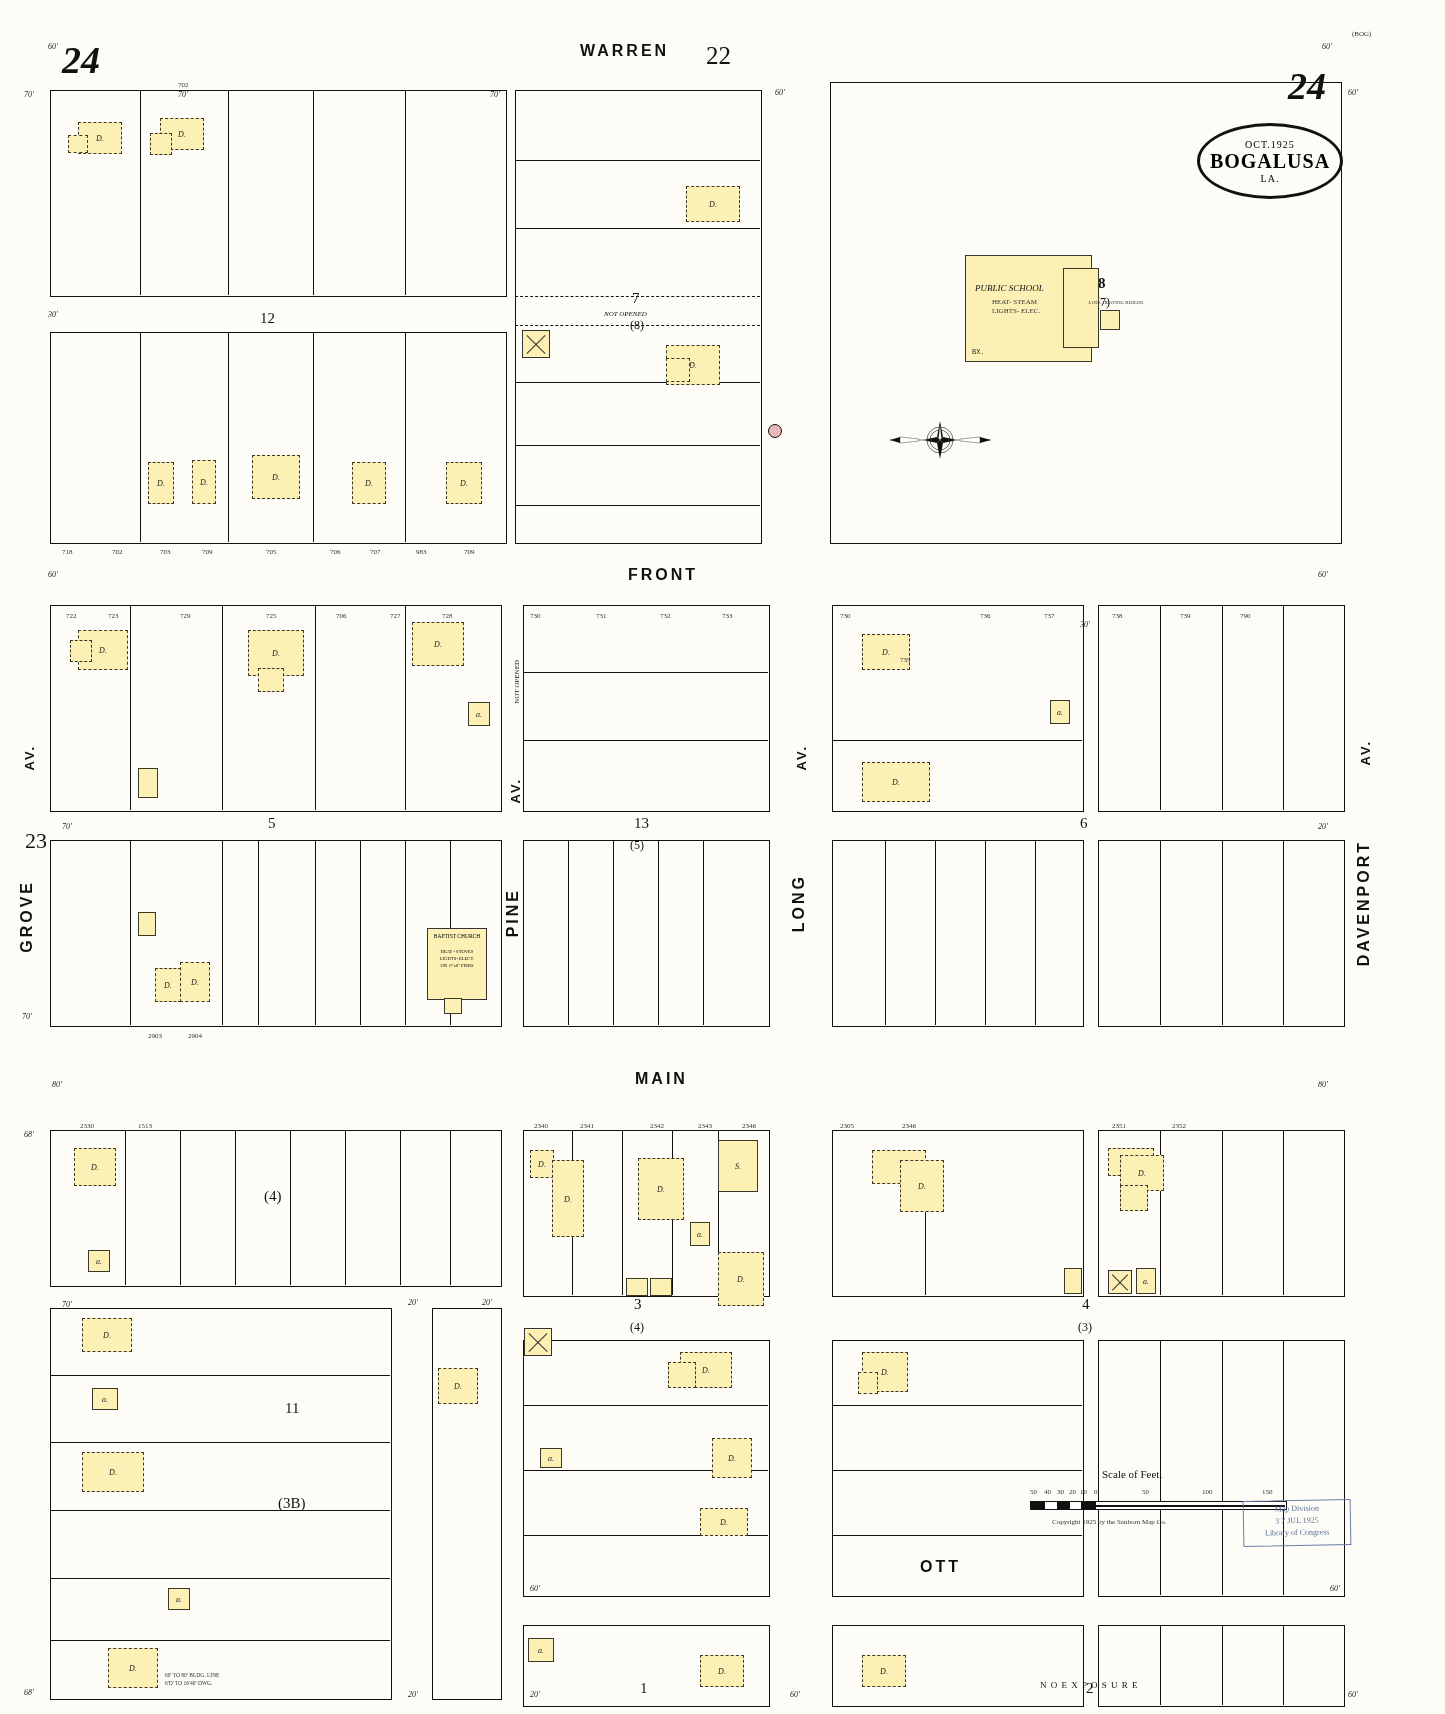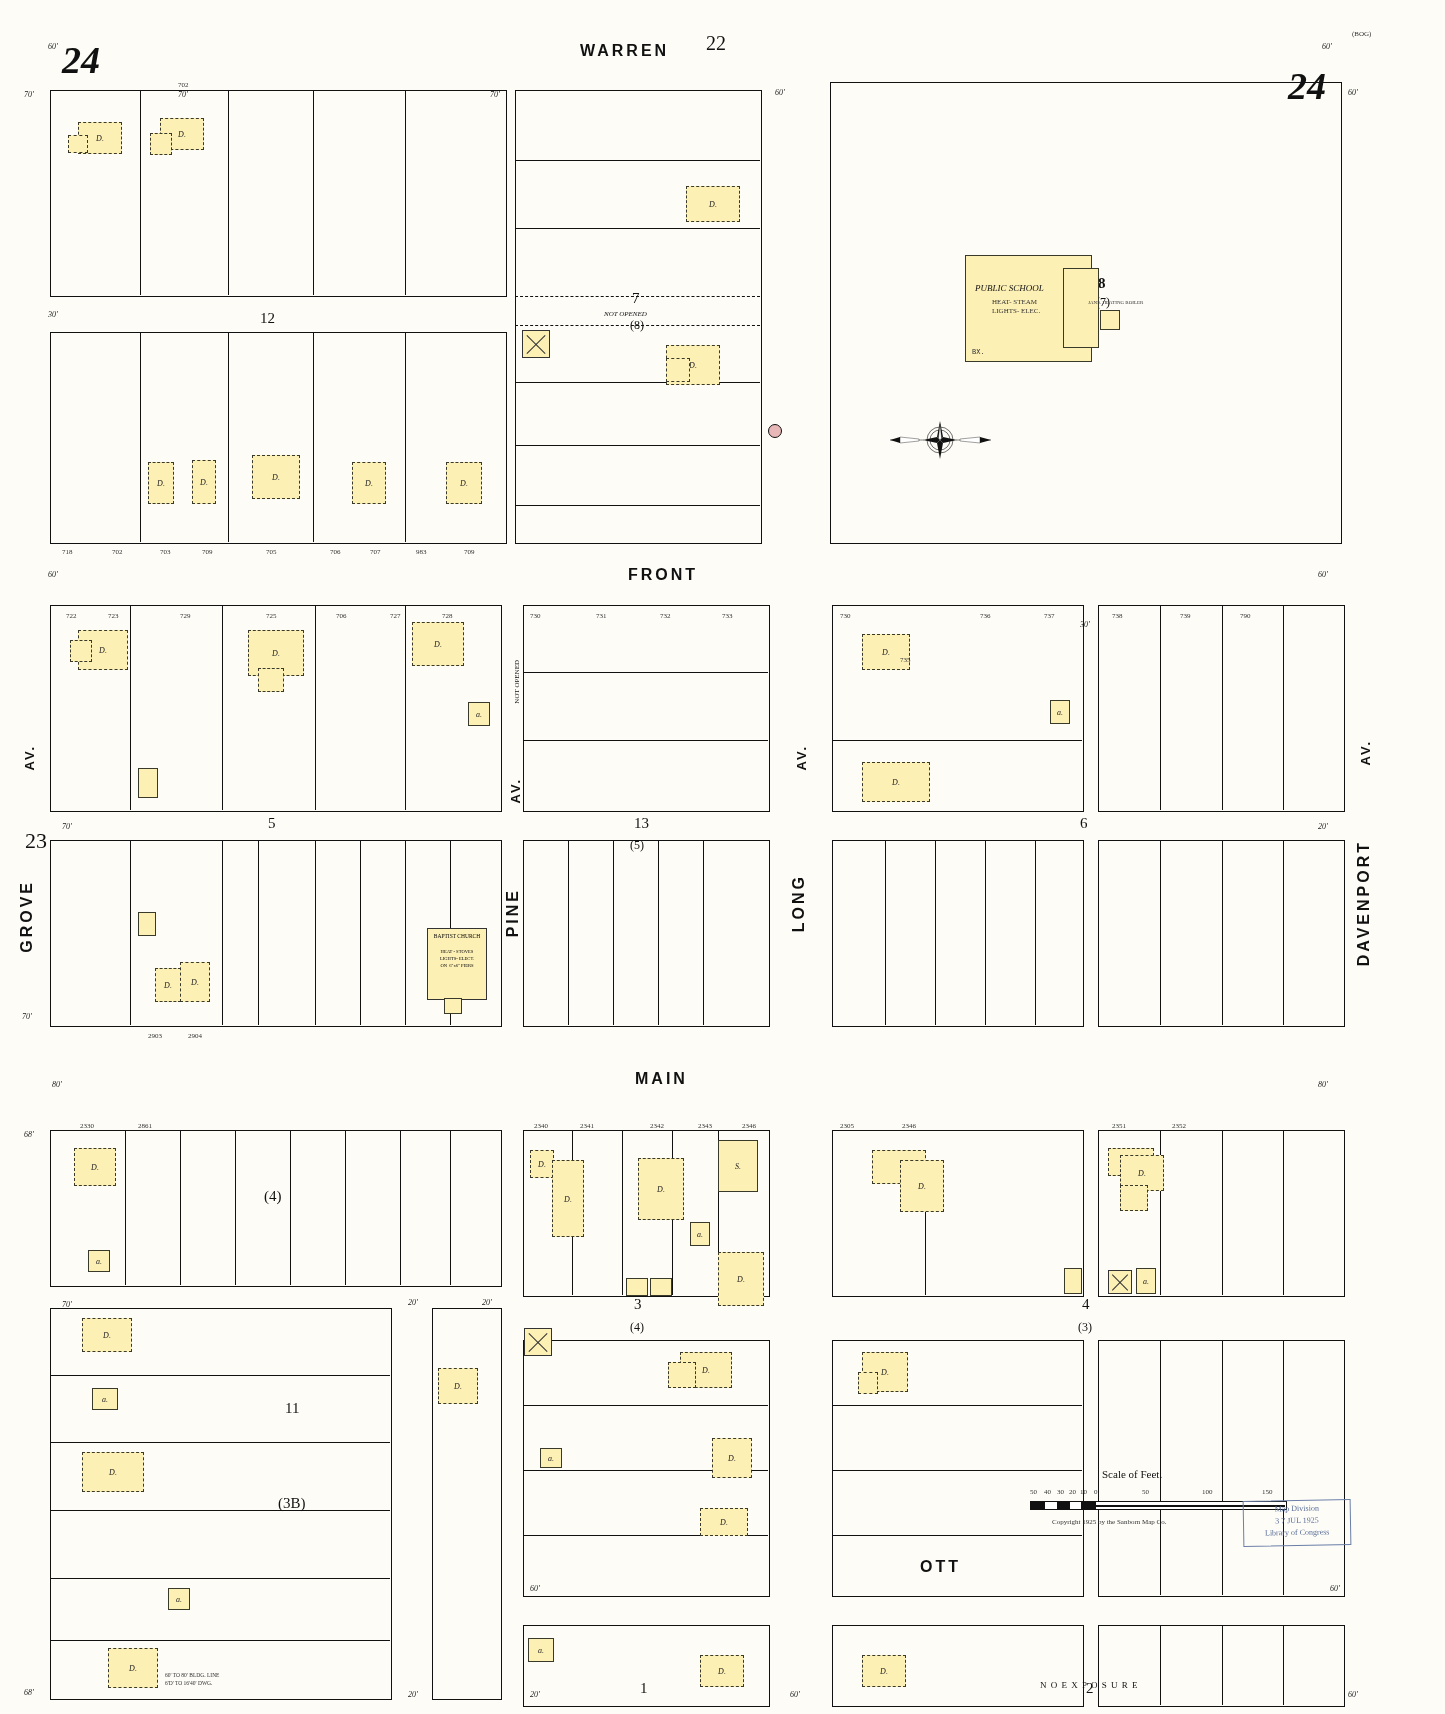--- a/index.html
+++ b/index.html
@@ -64,22 +64,27 @@
 </style>
 </head>
 <body>
 
 <div id="sheet">
 
   <div class="t tiny" style="left:1352px;top:30px;">(BOG)</div>
   <div class="t sheetnum ink" style="left:62px;top:38px;">24</div>
   <div class="t sheetnum ink" style="left:1288px;top:64px;">24</div>
   <div class="t blocknum" style="left:25px;top:828px;font-size:22px;">23</div>
-  <div class="t blocknum" style="left:706px;top:32px;font-size:20px;">22</div>
-
+  <div class="t blocknum" style="left:706px;top:42px;font-size:25px;">22</div>
+
+  <div id="title-oval">
+    <div class="date">OCT.1925</div>
+    <div class="city">BOGALUSA</div>
+    <div class="state">LA.</div>
+  </div>
 
   <div class="t street" style="left:580px;top:42px;">WARREN</div>
   <div class="t street" style="left:628px;top:566px;">FRONT</div>
   <div class="t street" style="left:635px;top:1070px;">MAIN</div>
   <div class="t street" style="left:920px;top:1558px;">OTT</div>
 
   <div class="t streetv" style="left:18px;top:880px;">GROVE</div>
   <div class="t streetv" style="left:504px;top:888px;">PINE</div>
   <div class="t streetv" style="left:790px;top:874px;">LONG</div>
   <div class="t streetv" style="left:1355px;top:840px;">DAVENPORT</div>
@@ -457,21 +462,21 @@
   <div class="t tiny" style="left:840px;top:612px;">730</div>
   <div class="t tiny" style="left:900px;top:612px;margin-top:44px;">735</div>
   <div class="t tiny" style="left:980px;top:612px;">736</div>
   <div class="t tiny" style="left:1044px;top:612px;">737</div>
   <div class="t tiny" style="left:1112px;top:612px;">738</div>
   <div class="t tiny" style="left:1180px;top:612px;">739</div>
   <div class="t tiny" style="left:1240px;top:612px;">790</div>
   <div class="t tiny" style="left:1300px;top:612px;"></div>
 
   <div class="t tiny" style="left:80px;top:1122px;">2330</div>
-  <div class="t tiny" style="left:138px;top:1122px;">2861</div>
+  <div class="t tiny" style="left:138px;top:1122px;">1513</div>
   <div class="t tiny" style="left:534px;top:1122px;">2340</div>
   <div class="t tiny" style="left:580px;top:1122px;">2341</div>
   <div class="t tiny" style="left:650px;top:1122px;">2342</div>
   <div class="t tiny" style="left:698px;top:1122px;">2343</div>
   <div class="t tiny" style="left:742px;top:1122px;">2346</div>
   <div class="t tiny" style="left:840px;top:1122px;">2305</div>
   <div class="t tiny" style="left:902px;top:1122px;">2346</div>
   <div class="t tiny" style="left:1112px;top:1122px;">2351</div>
   <div class="t tiny" style="left:1172px;top:1122px;">2352</div>
 

